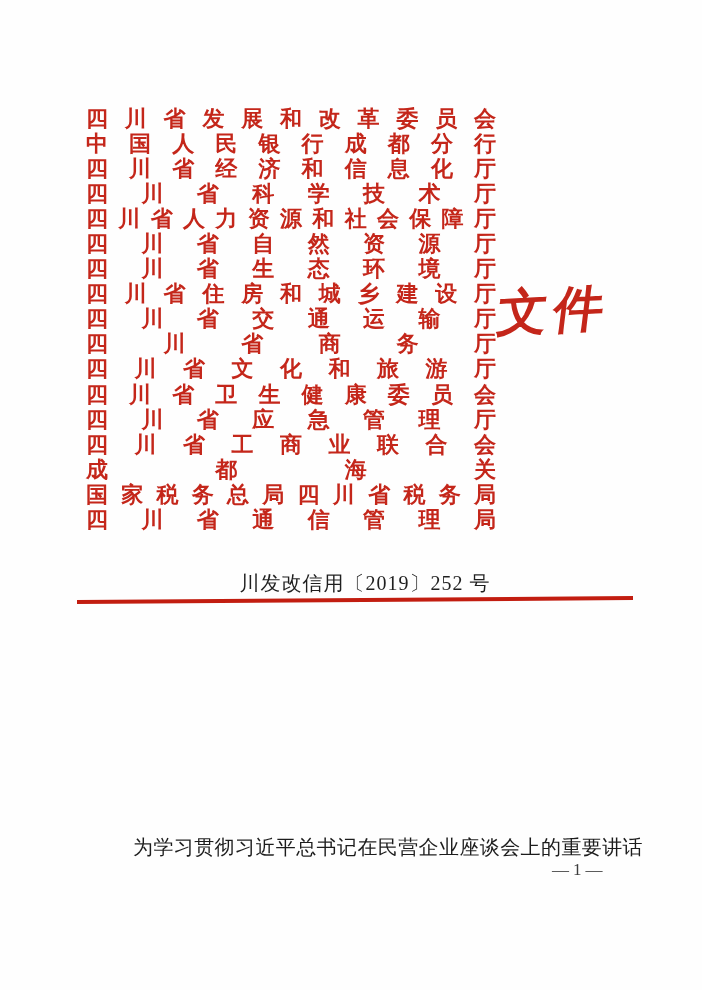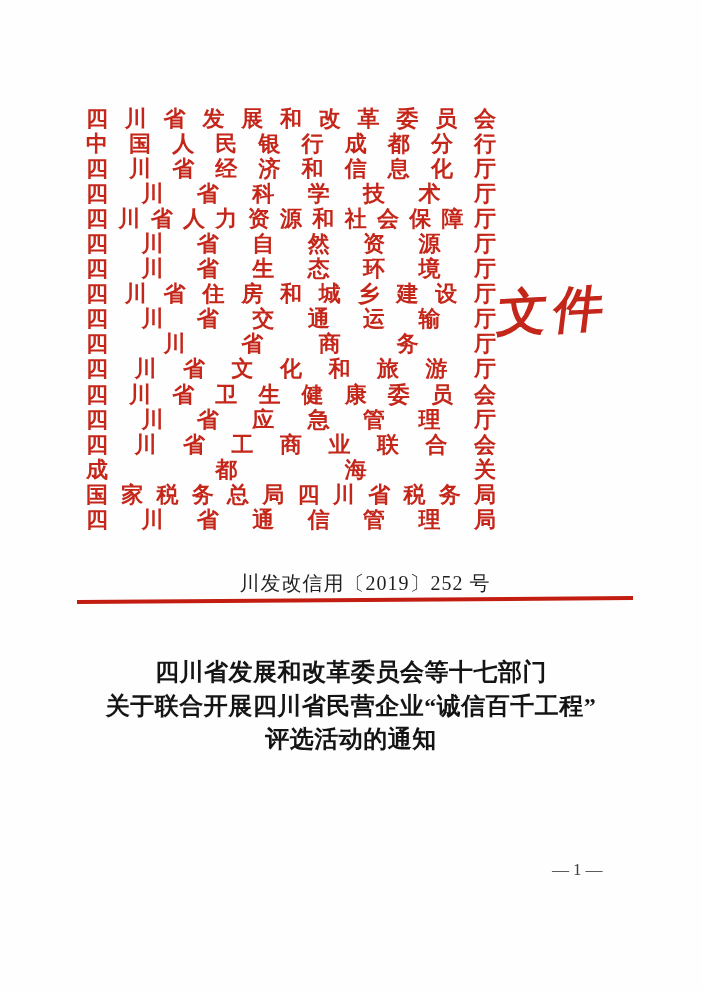--- a/index.html
+++ b/index.html
@@ -305,23 +305,19 @@
         <span>局</span>
       </div>
     </div>
 
   <div class="stamp">文件</div>
 
   <div class="doc-number">川发改信用〔2019〕252 号</div>
 
   <div class="red-rule"></div>
 
-  <div class="doc-title">
-    <div>四川省发展和改革委员会等十七部门</div>
-    <div>关于联合开展四川省民营企业“诚信百千工程”</div>
-    <div>评选活动的通知</div>
-  </div>
-
-
+
+
+  <div class="body-line">为学习贯彻习近平总书记在民营企业座谈会上的重要讲话</div>
 
   <div class="page-number">—1—</div>
 
 </div>
 
 </body></html>

